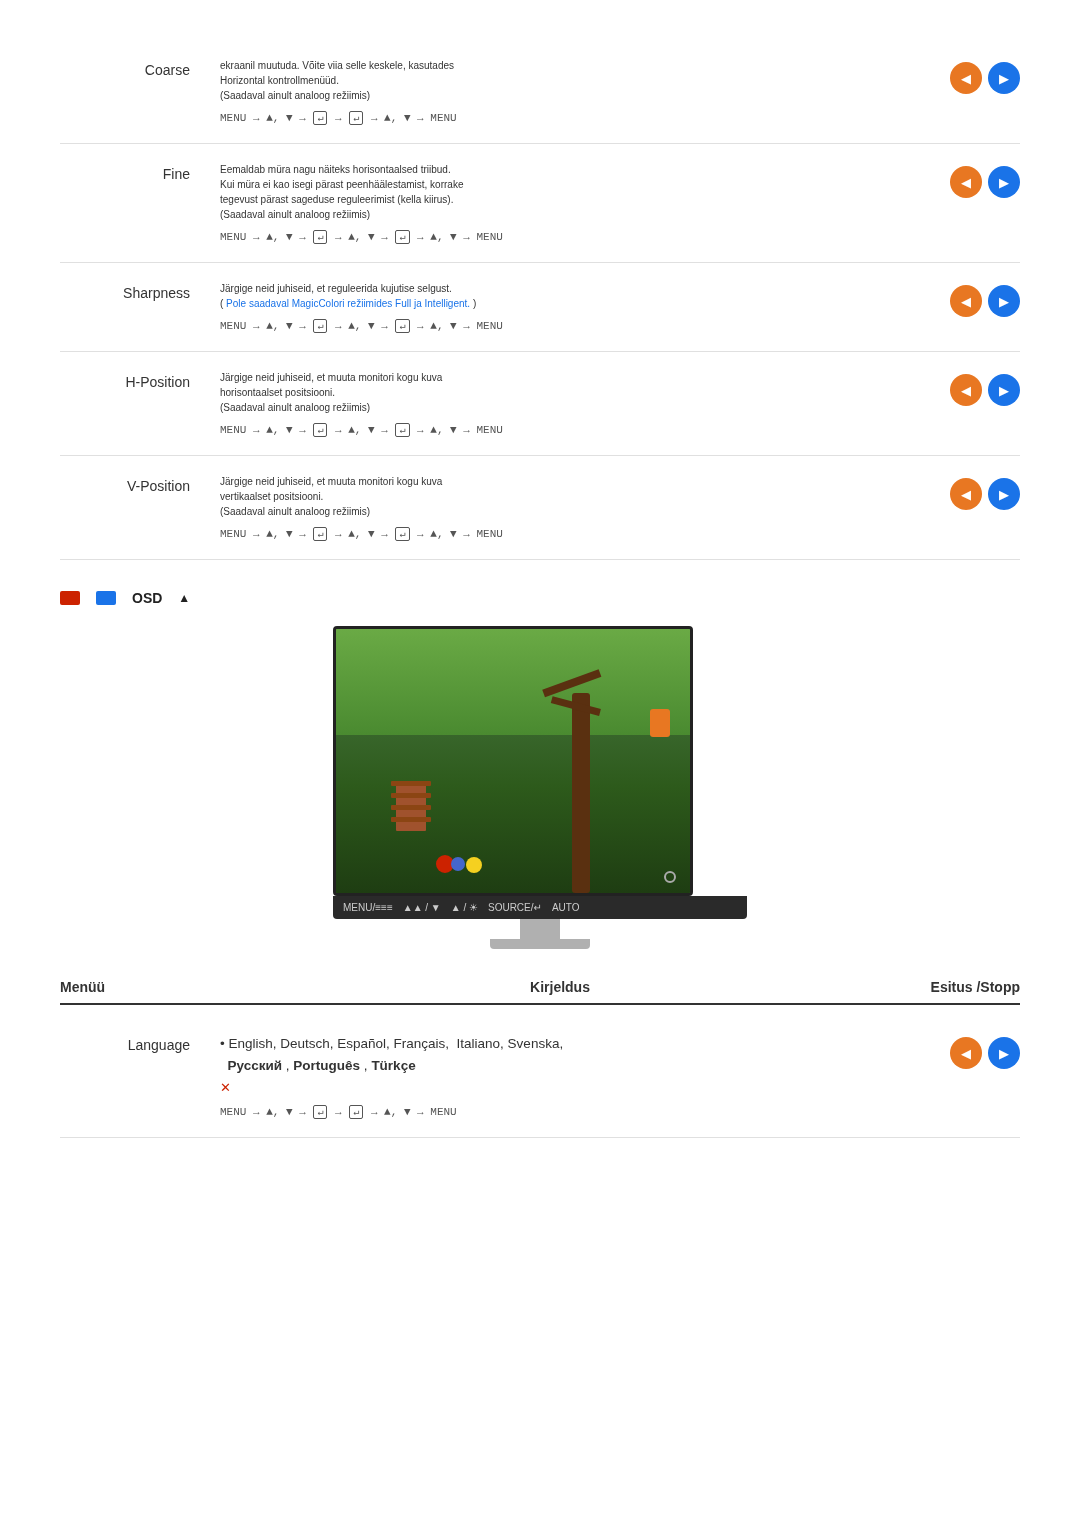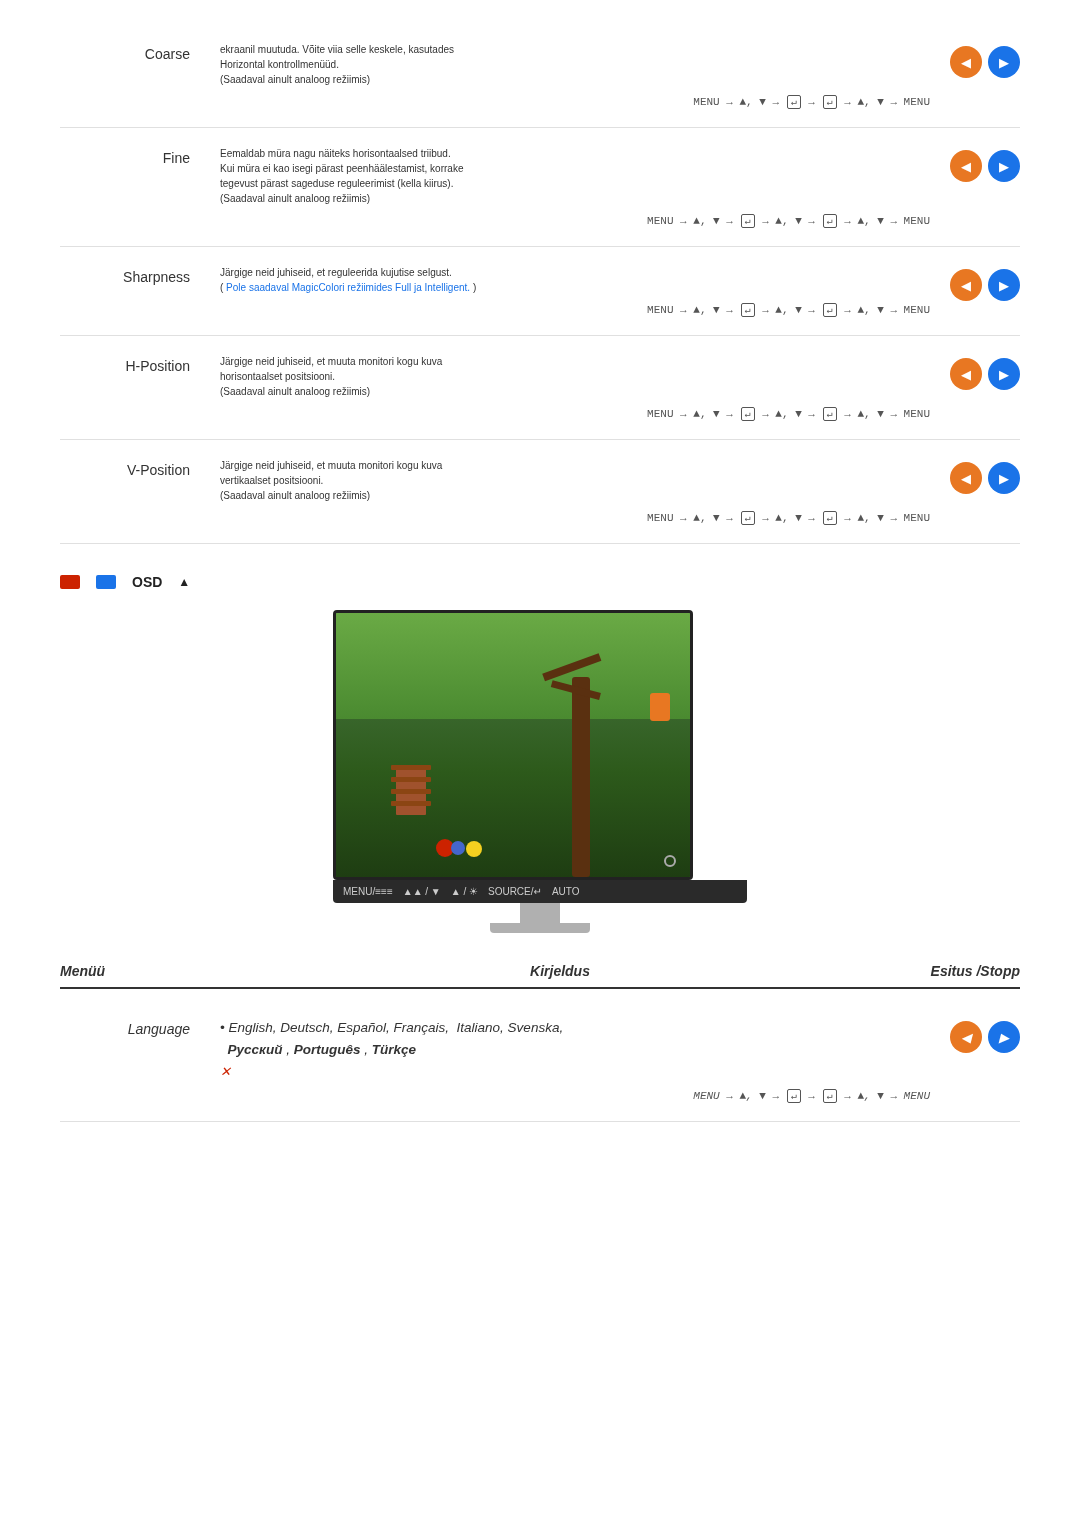--- a/index.html
+++ b/index.html
@@ -6,21 +6,21 @@
     body {
       width: 1080px;
       min-height: 1528px;
       background: #fff;
       font-family: Arial, sans-serif;
       font-size: 14px;
       color: #222;
     }
 
     .page-container {
-      padding: 24px 60px;
+      padding: 40px 60px;
     }
 
     
     .menu-section {
       margin-bottom: 10px;
     }
 
     .menu-row {
       display: flex;
       align-items: flex-start;
@@ -51,21 +51,20 @@
 
     .menu-description .highlight-blue {
       color: #1a73e8;
     }
 
     .menu-path {
       font-size: 11px;
       color: #555;
       font-family: 'Courier New', monospace;
       margin-top: 6px;
-      text-align: right;
     }
 
     .menu-path .btn-icon {
       display: inline-block;
       border: 1px solid #555;
       padding: 0 3px;
       font-size: 10px;
       border-radius: 2px;
       margin: 0 1px;
     }
@@ -315,21 +314,20 @@
       width: 100px;
       height: 10px;
       background: #b0b0b0;
       margin: 0 auto;
       border-radius: 0 0 4px 4px;
     }
 
     
     .table-section {
       margin-top: 30px;
-      font-style: italic;
     }
 
     .table-header-row {
       display: flex;
       border-bottom: 2px solid #333;
       padding-bottom: 8px;
       margin-bottom: 10px;
     }
 
     .table-col-menu {

